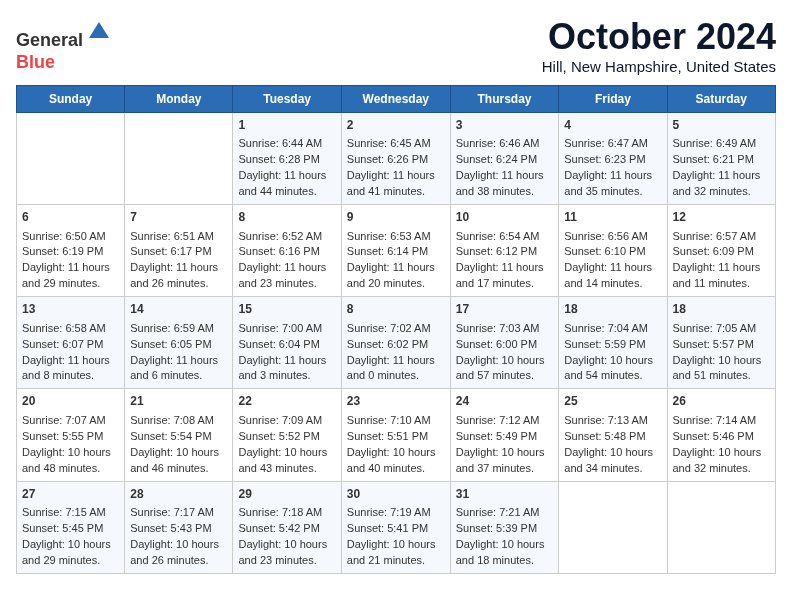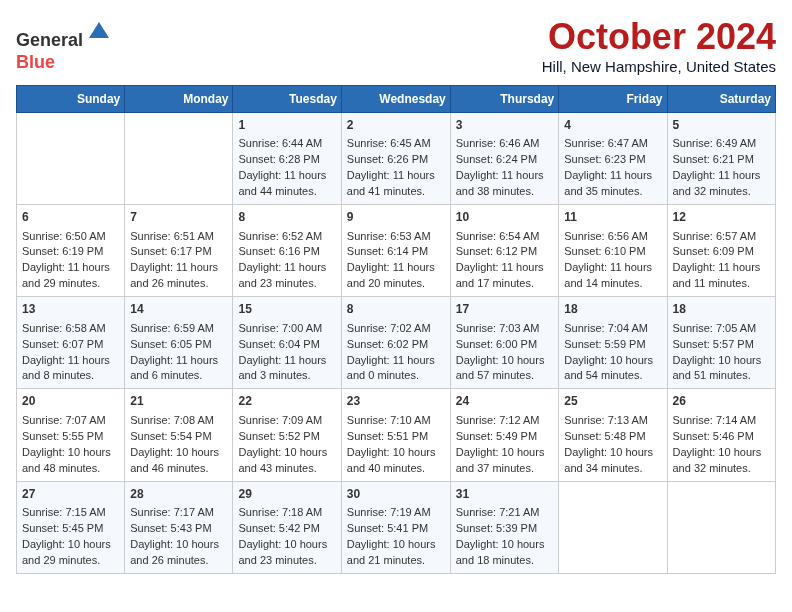--- a/index.html
+++ b/index.html
@@ -31,36 +31,36 @@
       width: 28px;
       height: 28px;
       margin-left: 2px;
     }
     .title-area {
       text-align: right;
     }
     .month-title {
       font-size: 36px;
       font-weight: bold;
-      color: #b91c1c;
+      color: #0f172a;
     }
     .location-title {
       font-size: 15px;
       color: #0f172a;
     }
     table {
       width: 100%;
       border-collapse: collapse;
       font-size: 11px;
     }
     thead tr th {
       background-color: #2a6db5;
       color: #fff;
       padding: 6px 4px;
-      text-align: right;
+      text-align: center;
       font-size: 12px;
       font-weight: bold;
       border: 1px solid #1a5090;
     }
     tbody tr td {
       border: 1px solid #ccc;
       vertical-align: top;
       padding: 4px 5px;
       min-height: 70px;
       height: 80px;

